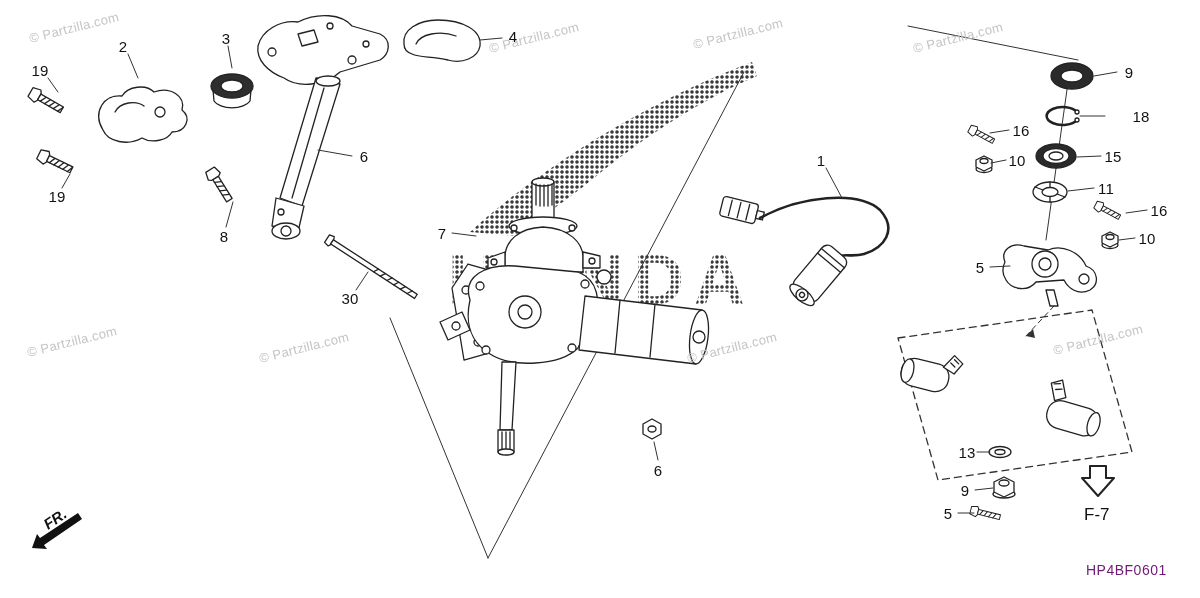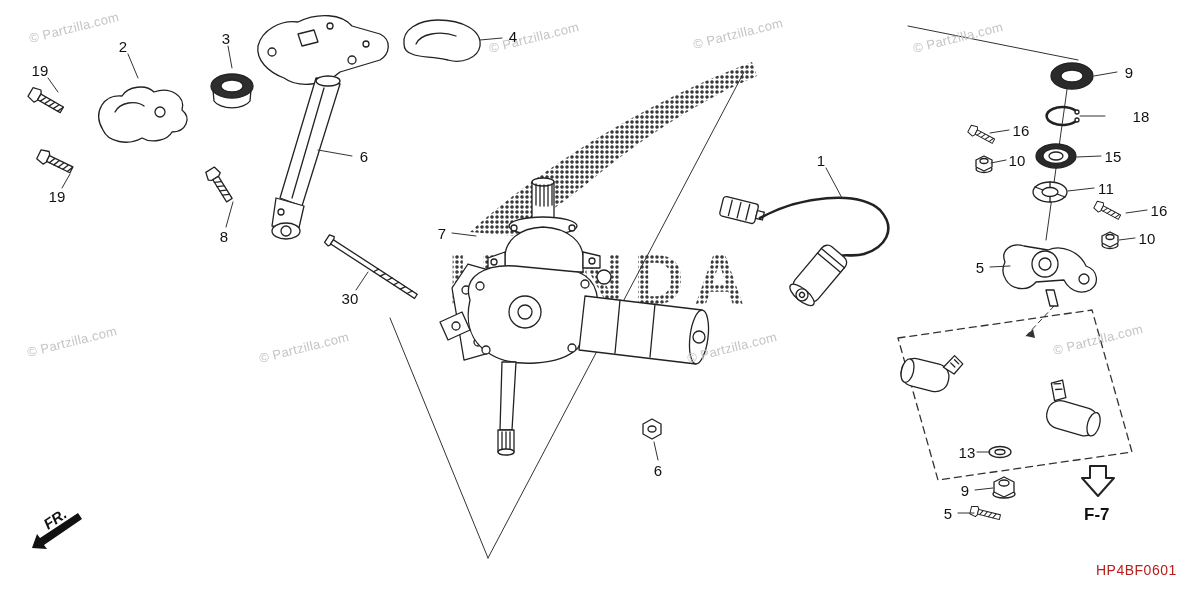--- a/index.html
+++ b/index.html
@@ -3,22 +3,22 @@
 <meta charset="utf-8">
 <style>
   * { margin:0; padding:0; box-sizing:border-box; }
   html,body { background:#ffffff; font-family:"Liberation Sans", sans-serif; }
   #stage { position:relative; width:1200px; height:598px; background:#fff; overflow:hidden; }
   #art { position:absolute; left:0; top:0; }
   .wm { position:absolute; color:#c5c5c5; font-size:13px; white-space:nowrap;
         transform:rotate(-14deg); letter-spacing:.3px; }
   .plabel { position:absolute; transform:translate(-50%,-50%); font-size:15px;
             color:#111; font-weight:500; letter-spacing:.2px; }
-  .figref { position:absolute; font-size:17px; font-weight:bold; color:#111; }
-  .diagcode { position:absolute; font-size:14px; color:#b91c1c; letter-spacing:.5px;margin-left:10px; }
+  .figref { position:absolute; font-size:17px; font-weight:normal; color:#111; }
+  .diagcode { position:absolute; font-size:14px; color:#701a75; letter-spacing:.5px; }
 </style>
 </head>
 <body>
 
 <div id="stage">
 
   <svg id="art" width="1200" height="598" viewBox="0 0 1200 598" stroke="#222" fill="none" stroke-width="1.3" stroke-linejoin="round" stroke-linecap="round">
 
     <defs>
       <pattern id="halftone" width="5" height="5" patternUnits="userSpaceOnUse">

